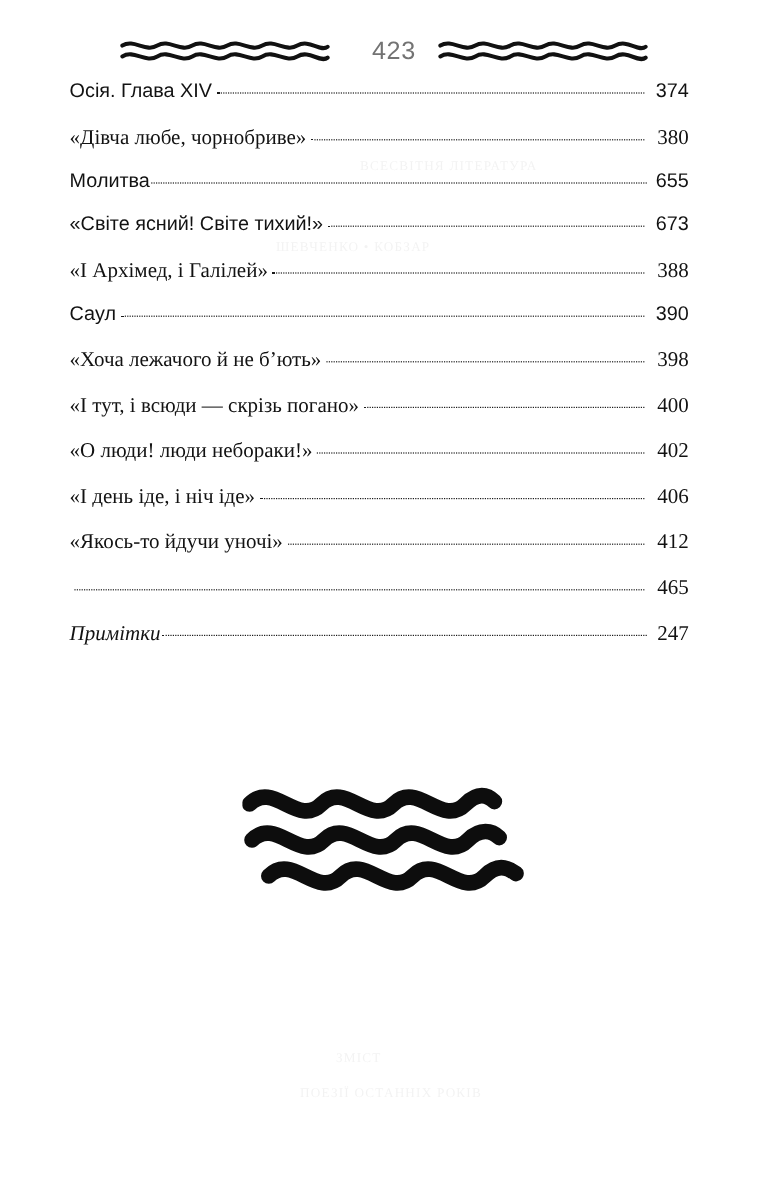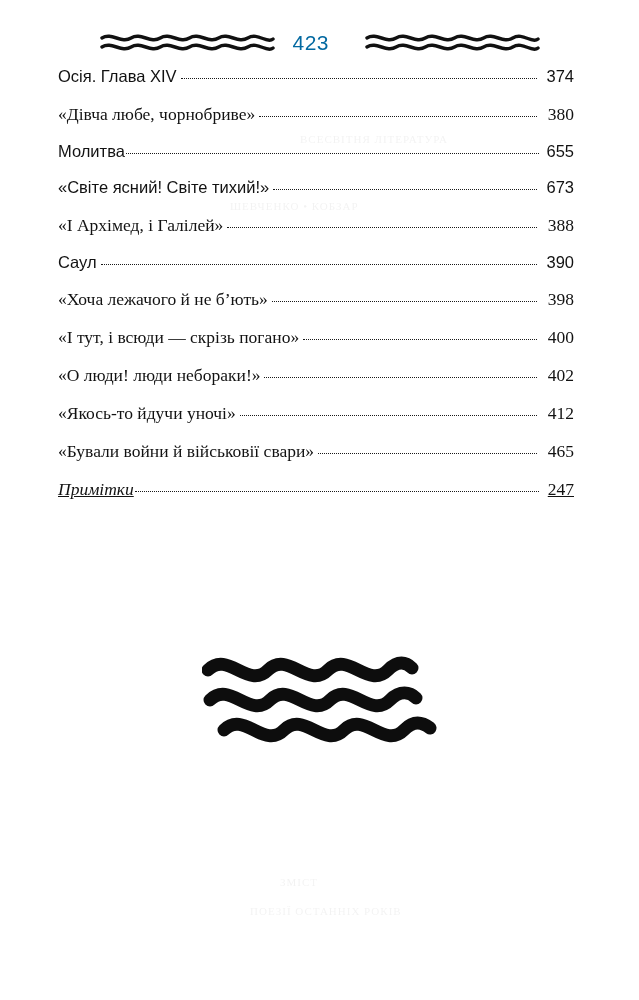--- a/index.html
+++ b/index.html
@@ -37,23 +37,23 @@
   .wave-rule {
     flex: 1 1 auto;
     height: 20px;
     max-width: 175px;
   }
   .wave-rule svg { display: block; width: 100%; height: 100%; }
   .page-number {
     font-family: "Liberation Sans", sans-serif;
     font-size: 21px;
     letter-spacing: 0.5px;
-    color: #0369a1;
+    color: #737373;
     min-width: 54px;
-    text-align: left;
+    text-align: right;
   }
 
   
   .toc {
     position: absolute;
     top: 66px;
     left: 58px;
     width: 516px;
   }
   .toc-row {
@@ -195,35 +195,39 @@
       <span class="toc-leader"></span>
       <span class="toc-page">400</span>
     </div>
 
     <div class="toc-row">
       <span class="toc-title">«О люди! люди неборакиǃ»</span>
       <span class="toc-leader"></span>
       <span class="toc-page">402</span>
     </div>
 
+    <div class="toc-row">
+      <span class="toc-title">«І день іде, і ніч іде»</span>
+      <span class="toc-leader"></span>
+      <span class="toc-page">406</span>
+    </div>
 
 
     <div class="toc-row">
       <span class="toc-title">«Якось-то йдучи уночі»</span>
       <span class="toc-leader"></span>
       <span class="toc-page">412</span>
     </div>
 
     <div class="toc-row">
-      <span class="toc-title">«Бували войни й військовії свари»</span>
       <span class="toc-leader"></span>
       <span class="toc-page">465</span>
     </div>
 
-    <div class="toc-row italic" style="margin-top:9px;text-decoration:underline;">
+    <div class="toc-row italic" style="margin-top:9px;">
       <span class="toc-title">Примітки</span>
       <span class="toc-leader tight"></span>
       <span class="toc-page">247</span>
     </div>
 
   </div>
 
   <div class="ornament">
     <svg width="236" height="104" viewBox="0 0 236 104" aria-hidden="true">
       <path d="M6,22 C26,2 46,42 66,22 C86,2 106,42 126,22 C146,2 166,42 186,22 C196,12 204,14 210,20" fill="none" stroke="#0d0d0d" stroke-width="13" stroke-linecap="round" stroke-linejoin="round"></path>

